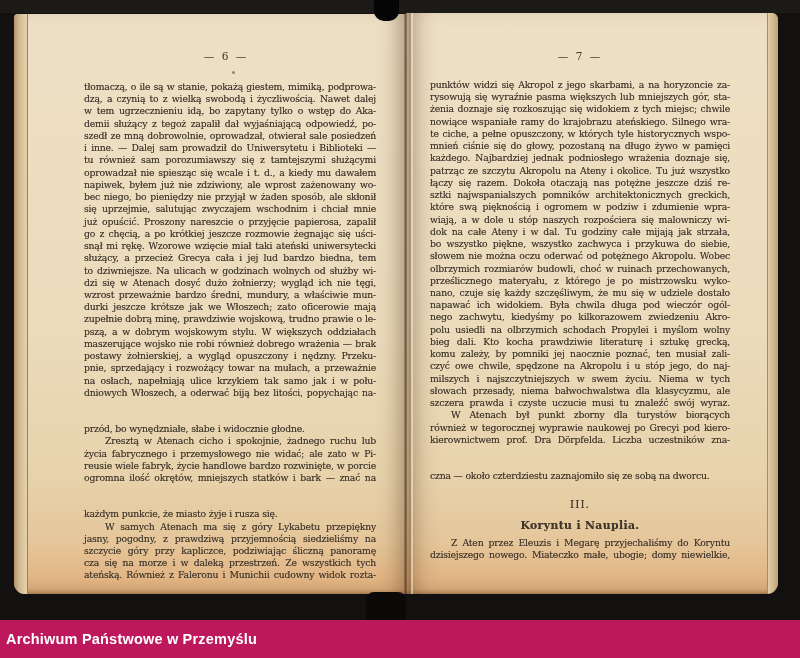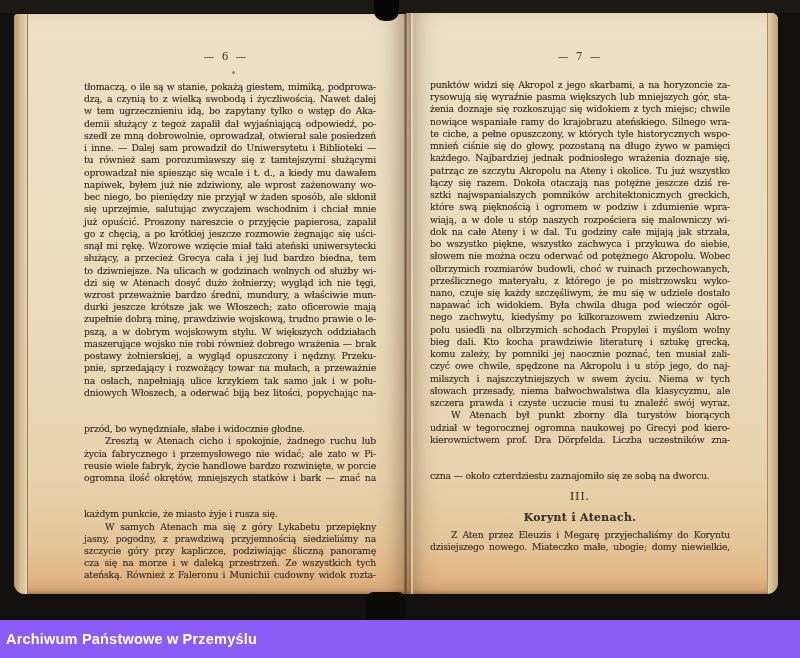--- a/index.html
+++ b/index.html
@@ -75,32 +75,32 @@
     color:#3e352b;letter-spacing:-0.2px;
     text-shadow:0 0 0.4px rgba(62,53,43,.55);
   }
   .text-left{left:70px;top:67px;width:292px;}
   .text-right{left:24px;top:66px;width:300px;}
   .line{text-align:justify;text-align-last:justify;}
   .line.e{text-align-last:left;margin-top:24px;}
   .line.i{text-indent:21px;}
   .line.h1{
     text-align:right;text-align-last:center;
-    margin-top:8px;letter-spacing:1px;font-size:10.5px;
+    margin-top:16px;letter-spacing:1px;font-size:10.5px;
   }
   .line.h2{
     text-align:center;text-align-last:center;
     font-weight:bold;margin-top:9px;margin-bottom:5px;
     font-size:10.8px;letter-spacing:0.4px;
   }
 
   
   .watermark-bar{
     position:absolute;left:0;top:620px;width:800px;height:38px;
-    background:#8b5cf6;
+    background:#be185d;
     display:flex;align-items:center;
     padding-left:6px;box-sizing:border-box;
   }
   .watermark-bar span{
     font-family:"Liberation Sans",sans-serif;
     font-weight:bold;font-size:14.5px;letter-spacing:0.2px;
     color:#ffffff;
   }
 </style>
 </head>
@@ -180,25 +180,25 @@
         <div class="line">napawać ich widokiem. Była chwila długa pod wieczór ogól-</div>
         <div class="line">nego zachwytu, kiedyśmy po kilkorazowem zwiedzeniu Akro-</div>
         <div class="line">polu usiedli na olbrzymich schodach Propylei i myślom wolny</div>
         <div class="line">bieg dali. Kto kocha prawdziwie literaturę i sztukę grecką,</div>
         <div class="line">komu zależy, by pomniki jej naocznie poznać, ten musiał zali-</div>
         <div class="line">czyć owe chwile, spędzone na Akropolu i u stóp jego, do naj-</div>
         <div class="line">milszych i najszczytniejszych w swem życiu. Niema w tych</div>
         <div class="line">słowach przesady, niema bałwochwalstwa dla klasycyzmu, ale</div>
         <div class="line">szczera prawda i czyste uczucie musi tu znaleźć swój wyraz.</div>
         <div class="line i">W Atenach był punkt zborny dla turystów biorących</div>
-        <div class="line">udział w tegorocznej ogromna naukowej po Grecyi pod kiero-</div>
+        <div class="line">również w tegorocznej wyprawie naukowej po Grecyi pod kiero-</div>
         <div class="line">kierownictwem prof. Dra Dörpfelda. Liczba uczestników zna-</div>
         <div class="line e">czna — około czterdziestu zaznajomiło się ze sobą na dworcu.</div>
         <div class="line h1">III.</div>
-        <div class="line h2">Korynt i Atenach.</div>
+        <div class="line h2">Koryntu i Nauplia.</div>
         <div class="line i">Z Aten przez Eleuzis i Megarę przyjechaliśmy do Koryntu</div>
         <div class="line">dzisiejszego nowego. Miateczko małe, ubogie; domy niewielkie,</div>
       </div>
   </div>
 
   <div class="gutter-line"></div>
   <div class="spine-notch-top"></div>
   <div class="spine-notch-bottom"></div>
 
   <div class="watermark-bar">

